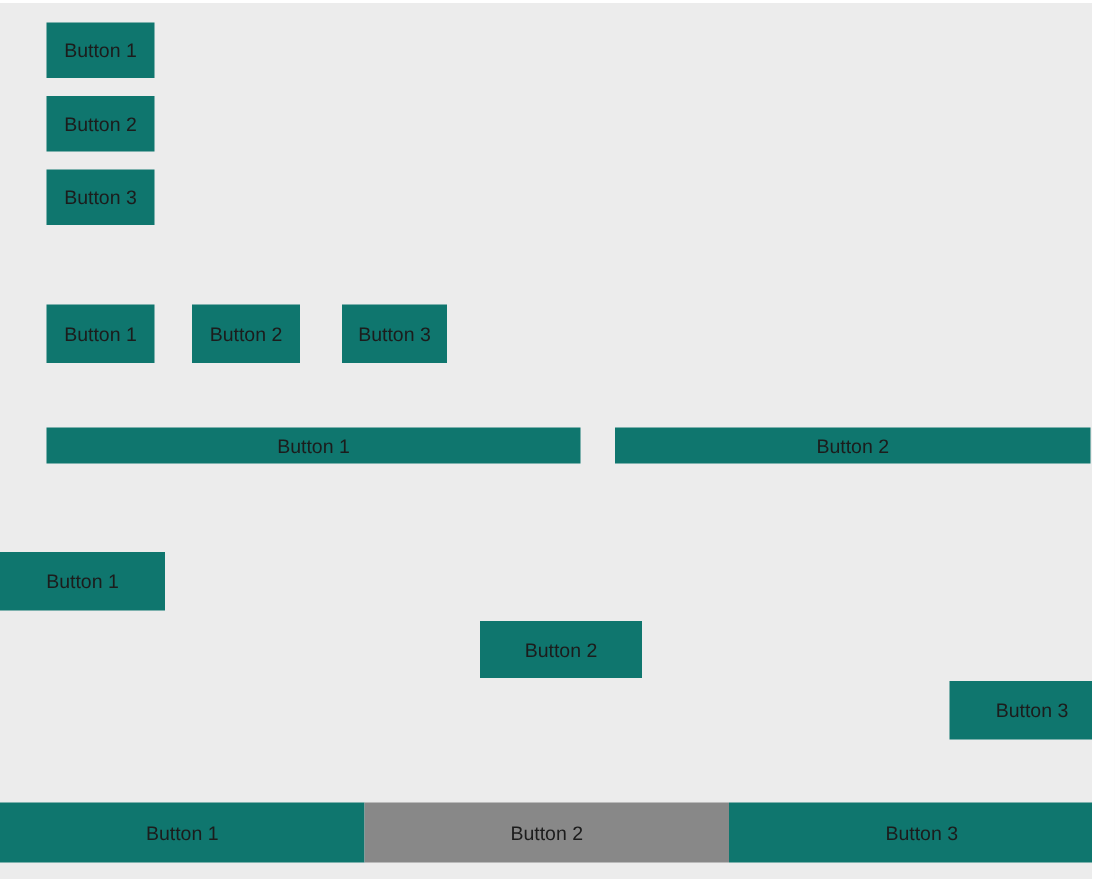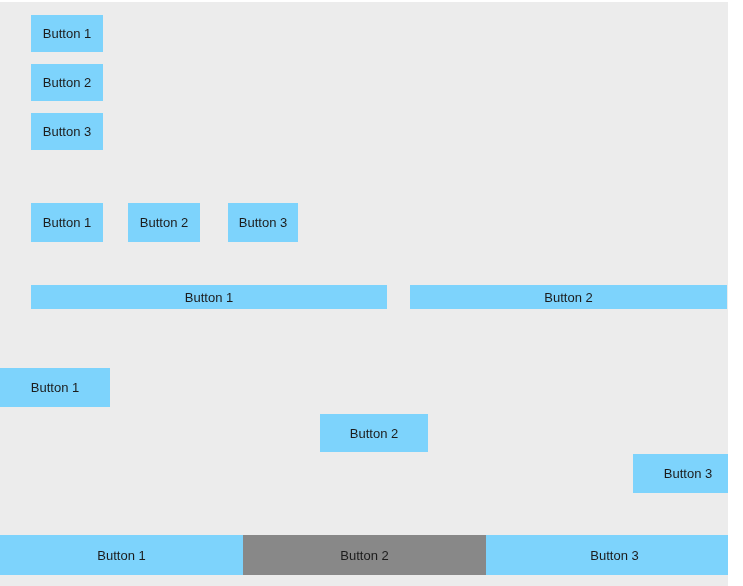--- a/index.html
+++ b/index.html
@@ -41,21 +41,21 @@
   .top-strip {
     position: absolute;
     left: 0;
     top: 0;
     width: 743px;
     height: 2px;
     background: #ffffff;
   }
   .btn {
     position: absolute;
-    background: #7dd3fc;
+    background: #0f766e;
     color: #1c1c1c;
     border: 0;
     padding: 0;
     margin: 0;
     font-family: "Liberation Sans", sans-serif;
     font-size: 13px;
     line-height: 1;
     display: flex;
     align-items: center;
     justify-content: center;

